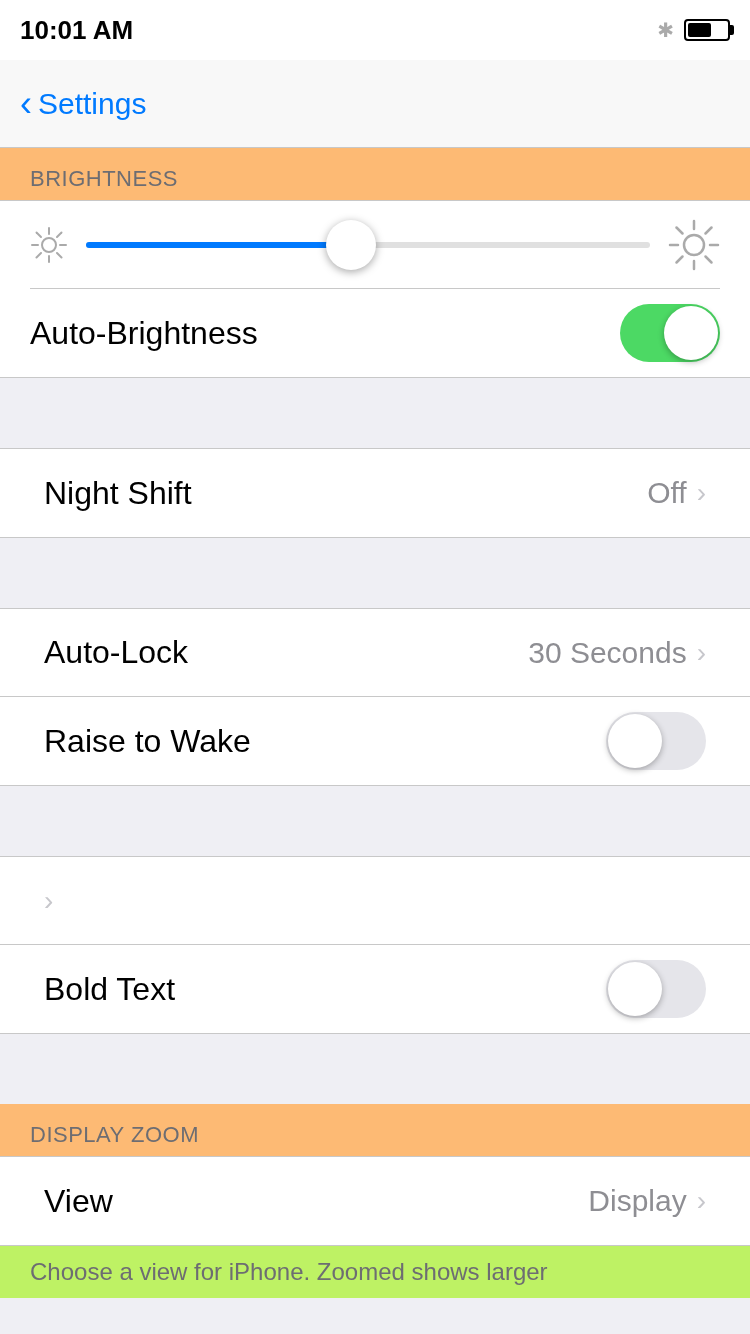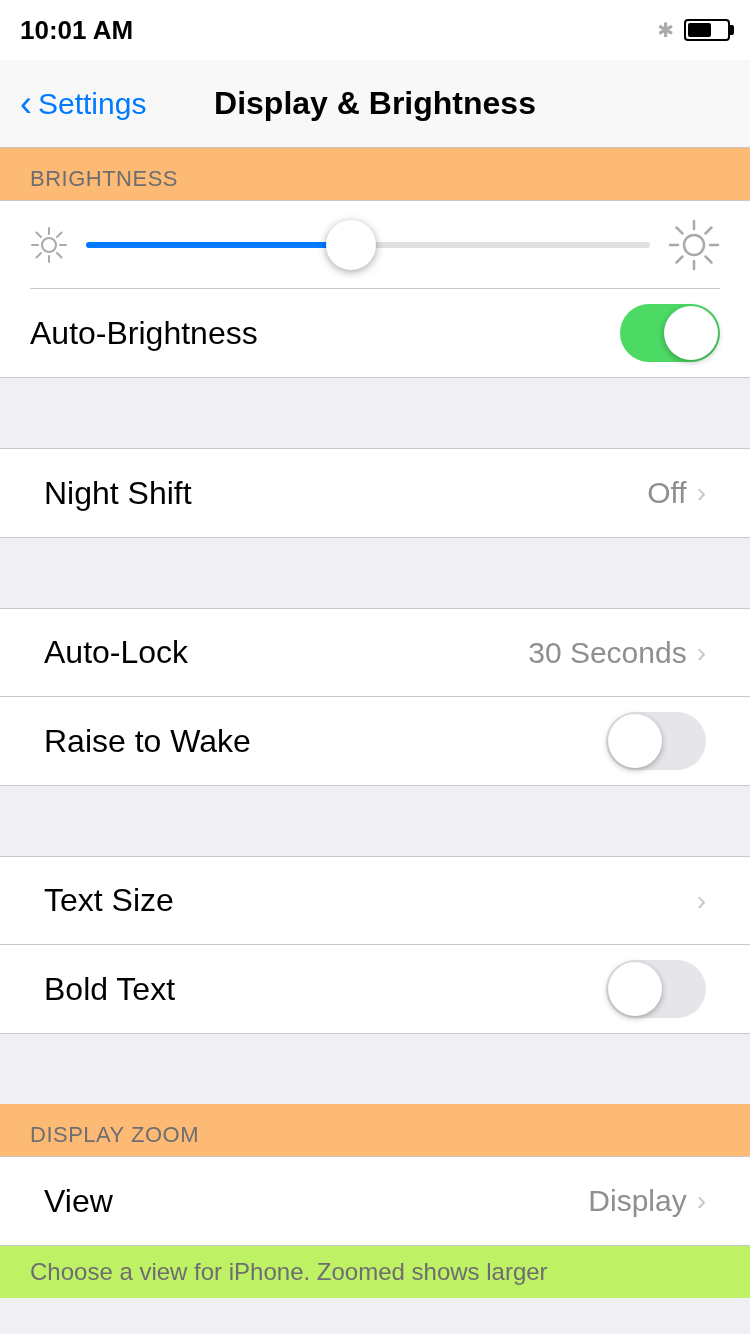--- a/index.html
+++ b/index.html
@@ -278,21 +278,20 @@
       <div class="battery-fill"></div>
     </div>
   </div>
 </div>
 
 <div class="nav-bar">
   <div class="back-btn">
     <span class="back-chevron">‹</span>
     <span>Settings</span>
   </div>
-  <div class="nav-title">Display &amp; Brightness</div>
 </div>
 
 <div class="section-header">BRIGHTNESS</div>
 
 <div class="brightness-section">
 
   <div class="brightness-slider-row">
 
     <svg class="sun sun-icon-small" viewBox="0 0 38 38" fill="none" xmlns="http://www.w3.org/2000/svg">
       <circle cx="19" cy="19" r="7" stroke="#aaa" stroke-width="2" fill="none"></circle>
@@ -359,21 +358,20 @@
     <div class="toggle off">
       <div class="toggle-thumb"></div>
     </div>
   </div>
 </div>
 
 <div class="section-spacer"></div>
 
 <div class="settings-group">
   <div class="settings-row">
-    <span class="row-label">Text Size</span>
     <div class="row-right">
       <span class="chevron-right">›</span>
     </div>
   </div>
   <div class="settings-row" style="border-bottom:none;">
     <span class="row-label">Bold Text</span>
     <div class="toggle off">
       <div class="toggle-thumb"></div>
     </div>
   </div>

